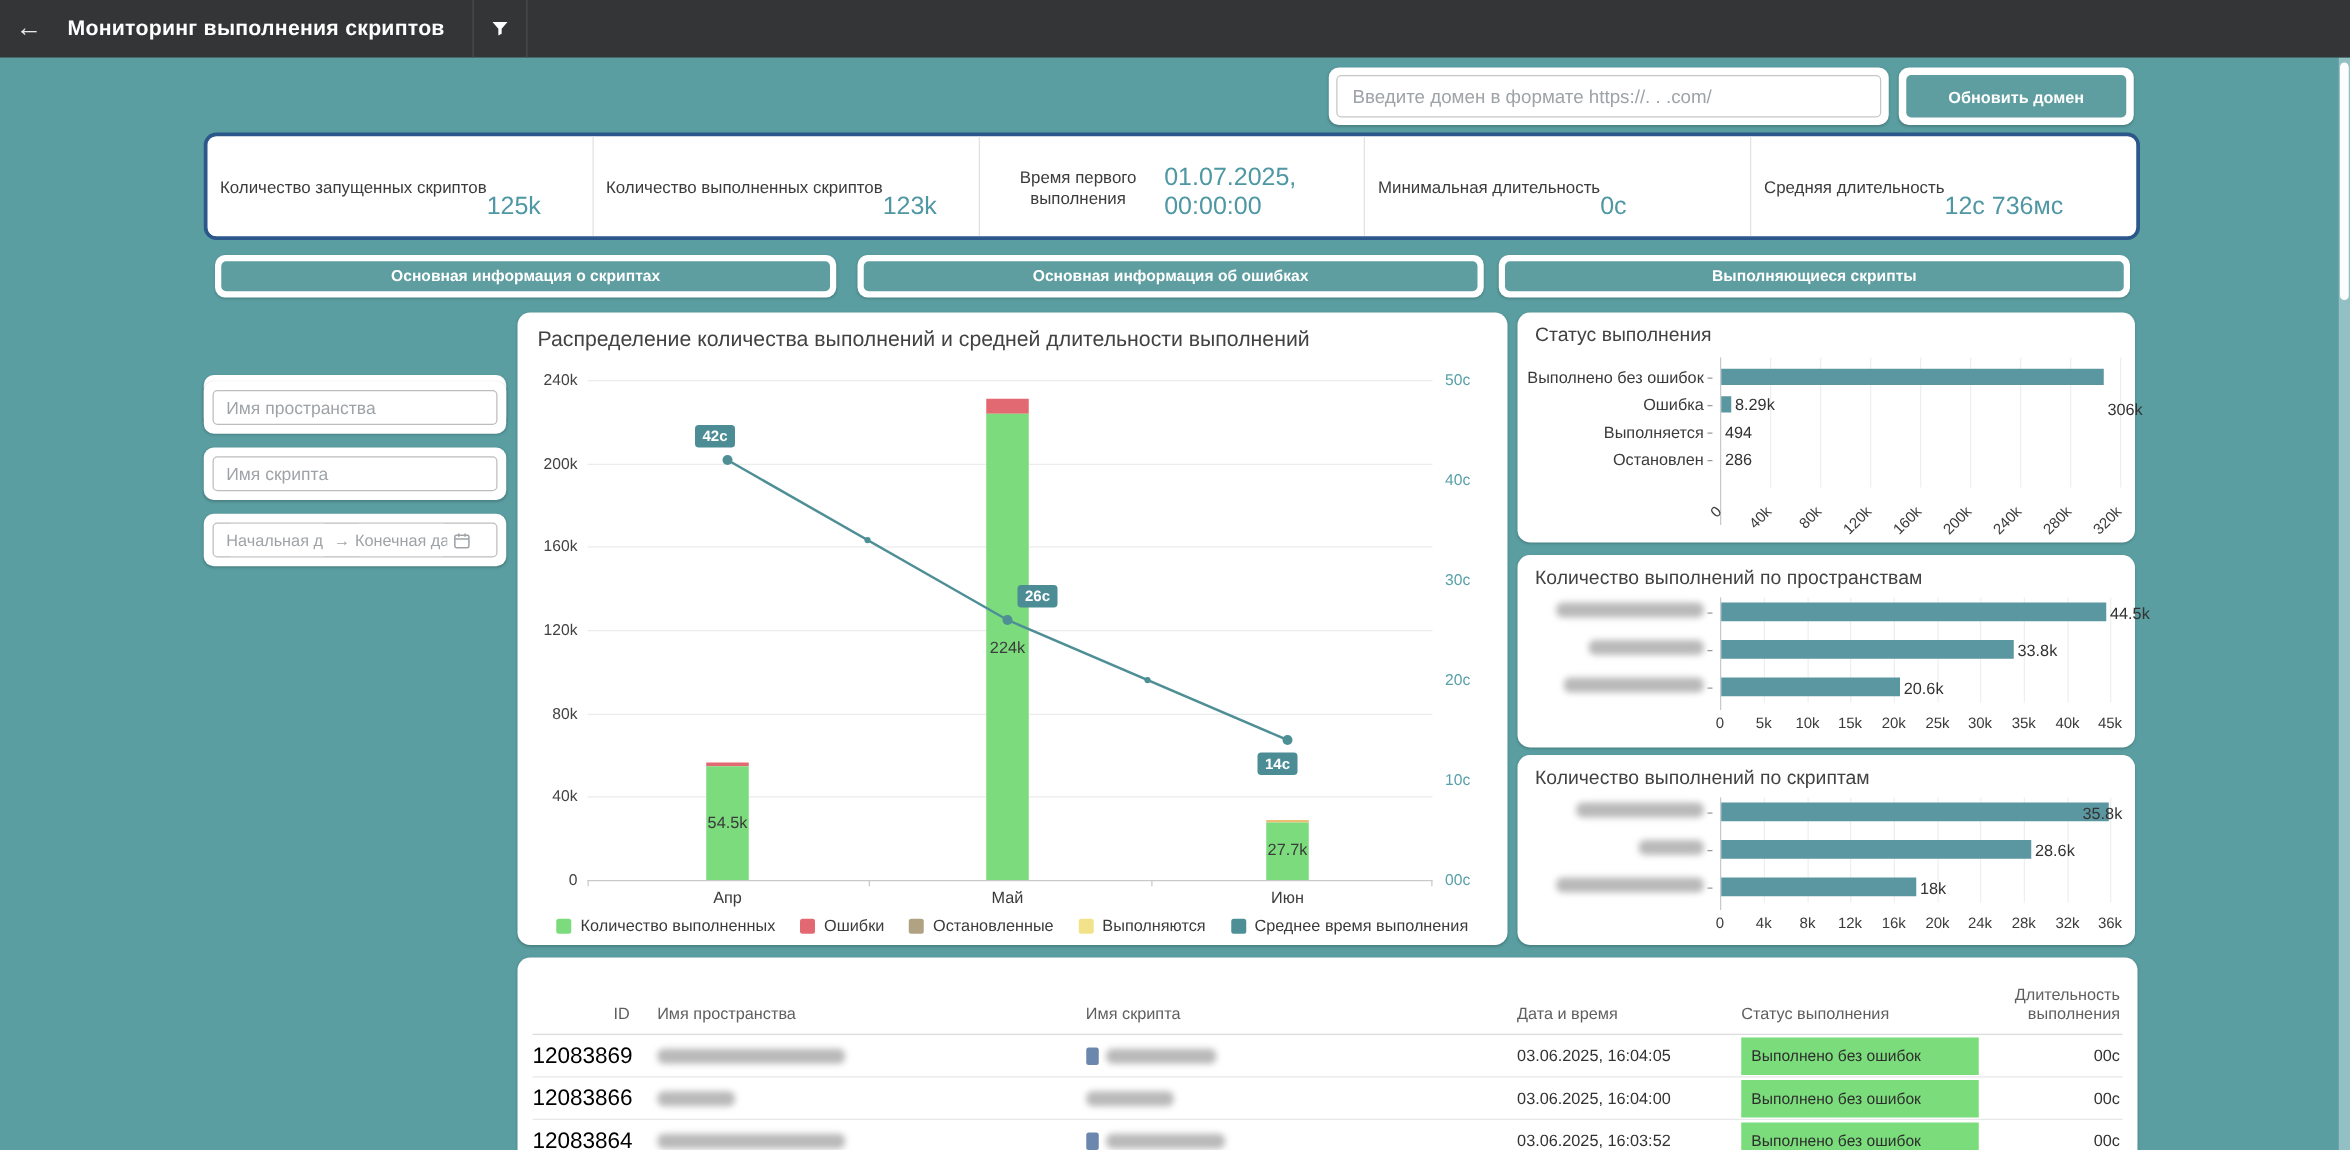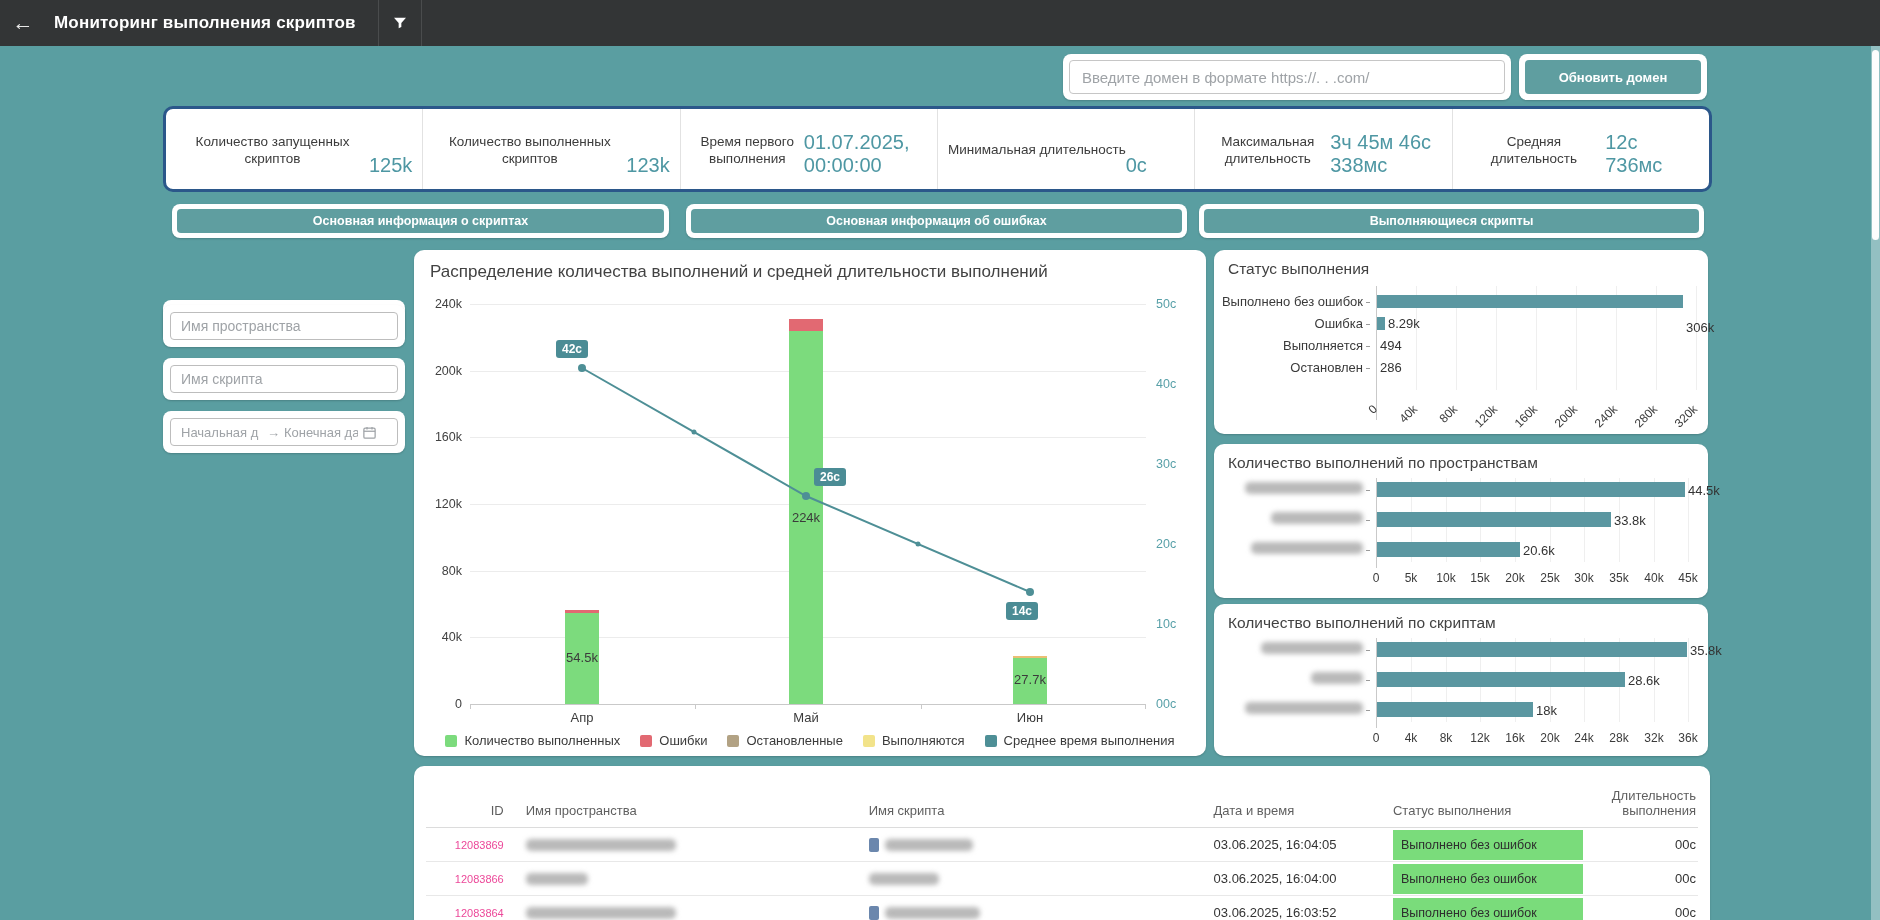--- a/index.html
+++ b/index.html
@@ -92,21 +92,21 @@
   .blob { background:#b9b9b9; border-radius:5px; filter:blur(2.5px); display:inline-block; height:12px; }
   .htick { position:absolute; font-size:12px; color:#3b3b3b; }
   .htick-rot { transform:rotate(-45deg); transform-origin:100% 100%; text-align:right; width:40px; }
   .htick-flat { transform:translateX(-50%); }
 
   
   .table-panel { left:414px; top:766px; width:1296px; height:300px; padding:14px 12px 0; }
   .trow { display:flex; align-items:center; height:34px; border-bottom:1px solid #e8e8e8; }
   .thead { height:48px; align-items:flex-end; padding-bottom:8px; border-bottom:1px solid #dcdcdc; }
   .thead > div { font-size:13px; color:#5f5f5f; line-height:1.2; }
-  .c-id { width:84px; text-align:right; padding-right:6px; font-size:11px; color:#ec4899; }
+  .c-id { width:84px; text-align:right; padding-right:6px; font-size:18px; color:#000000; }
   .c-space { width:350px; padding-left:16px; font-size:13px; color:#333; display:flex; align-items:center; }
   .c-script { width:356px; padding-left:10px; font-size:13px; color:#333; display:flex; align-items:center; gap:6px; }
   .c-date { width:180px; font-size:13px; color:#333; }
   .c-status { width:196px; }
   .c-dur { width:110px; text-align:right; font-size:13px; color:#333; padding-right:2px; }
   .badge { background:#7ADC7B; height:30px; display:flex; align-items:center; padding-left:8px;
            font-size:12.5px; color:#2e2e2e; width:190px; }
   .script-ic { width:10px; height:14px; background:#6b87ad; border-radius:2px; flex:0 0 auto; }
 
   
@@ -145,24 +145,20 @@
     <div class="stat-label">Количество выполненных скриптов</div>
     <div class="stat-value">123k</div>
   </div>
   <div class="stat-card">
     <div class="stat-label">Время первого выполнения</div>
     <div class="stat-value">01.07.2025, 00:00:00</div>
   </div>
   <div class="stat-card">
     <div class="stat-label">Минимальная длительность</div>
     <div class="stat-value">0с</div>
-  </div>
-  <div class="stat-card">
-    <div class="stat-label">Максимальная длительность</div>
-    <div class="stat-value">3ч 45м 46с 338мс</div>
   </div>
   <div class="stat-card">
     <div class="stat-label">Средняя длительность</div>
     <div class="stat-value">12с 736мс</div>
   </div>
 </div>
 
 <div class="card tab-card" style="left:172px;width:497px;">
   <button class="teal-btn">Основная информация о скриптах</button>
 </div>
@@ -357,21 +353,21 @@
     <div class="vgrid" style="left:232px;top:34px;height:84px;"></div>
   <div class="vgrid" style="left:266px;top:34px;height:84px;"></div>
     <div class="vgrid" style="left:301px;top:34px;height:84px;"></div>
   <div class="vgrid" style="left:336px;top:34px;height:84px;"></div>
     <div class="vgrid" style="left:370px;top:34px;height:84px;"></div>
   <div class="vgrid" style="left:405px;top:34px;height:84px;"></div>
     <div class="vgrid" style="left:440px;top:34px;height:84px;"></div>
   <div class="vgrid" style="left:474px;top:34px;height:84px;"></div>
   <div class="hrow-label" style="top:38px;"><span class="blob" style="width:102px"></span></div>
   <div class="hbar" style="top:38px;height:15px;width:310px;"></div>
-  <div class="hval" style="left:476px;top:39px;">35.8k</div>
+  <div class="hval" style="left:452px;top:39px;">35.8k</div>
   <div class="hrow-label" style="top:68px;"><span class="blob" style="width:52px"></span></div>
   <div class="hbar" style="top:68px;height:15px;width:248px;"></div>
   <div class="hval" style="left:414px;top:69px;">28.6k</div>
   <div class="hrow-label" style="top:98px;"><span class="blob" style="width:118px"></span></div>
   <div class="hbar" style="top:98px;height:15px;width:156px;"></div>
   <div class="hval" style="left:322px;top:99px;">18k</div>
   <div class="htick htick-flat" style="left:162px;top:127px;">0</div>
   <div class="htick htick-flat" style="left:197px;top:127px;">4k</div>
   <div class="htick htick-flat" style="left:232px;top:127px;">8k</div>
   <div class="htick htick-flat" style="left:266px;top:127px;">12k</div>

